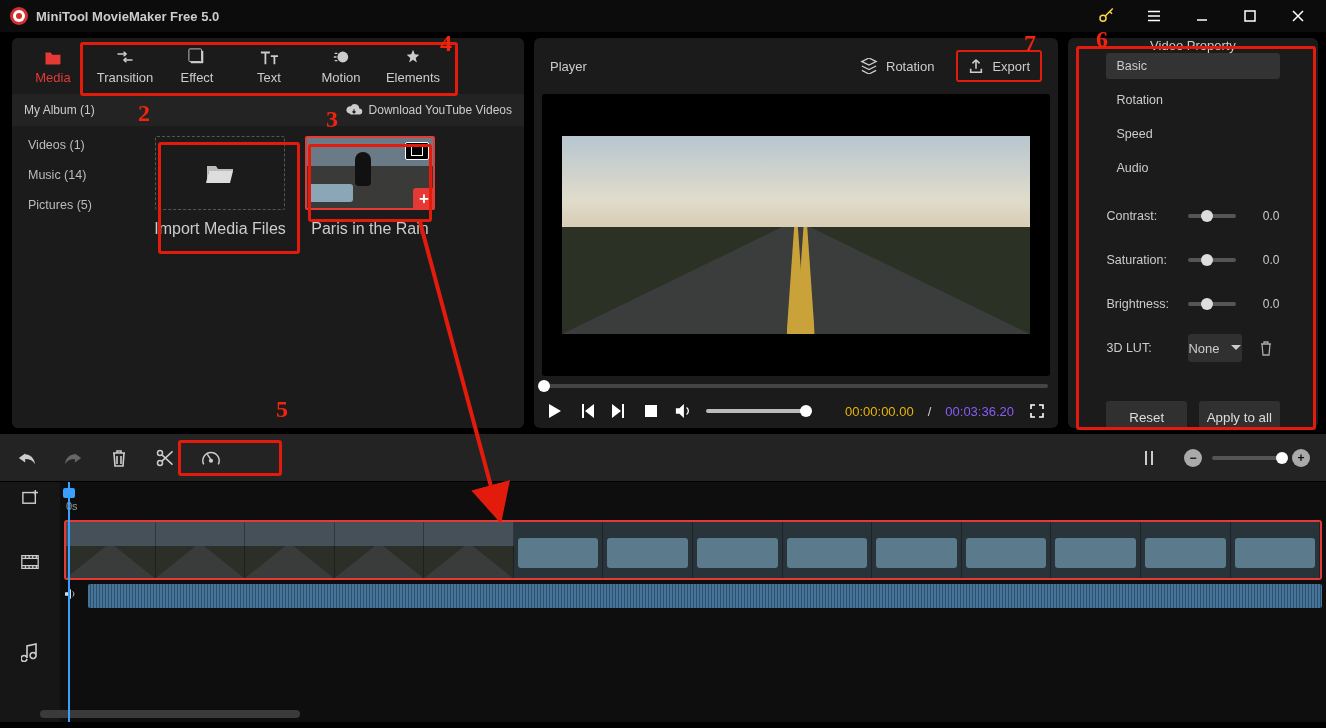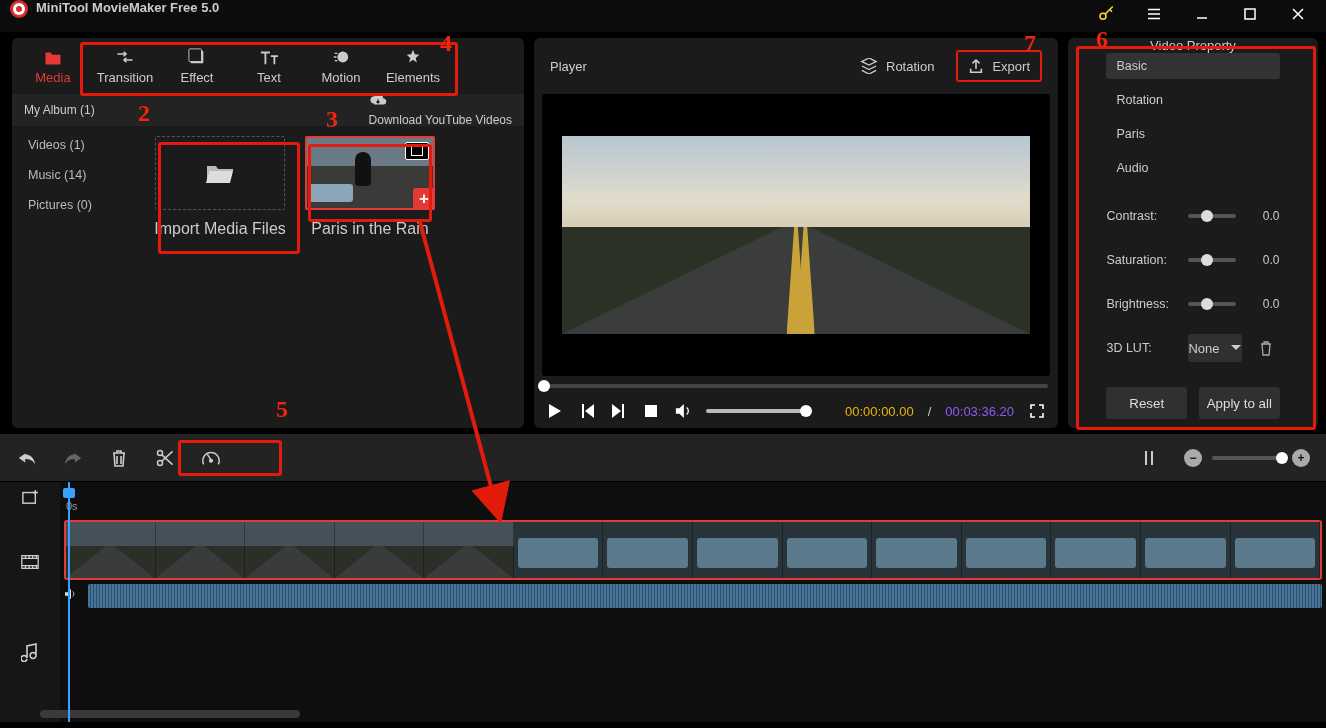--- a/index.html
+++ b/index.html
@@ -12,21 +12,21 @@
     overflow: hidden;
     font-size: 13px;
     user-select: none;
   }
 
   
   .titlebar {
     height: 32px;
     background: #0c0c0c;
     display: flex;
-    align-items: flex-start;
+    align-items: center;
     padding: 0 8px 0 10px;
     gap: 8px;
   }
   .logo {
     width: 18px; height: 18px;
     background: #d32f2f;
     border-radius: 50%;
     position: relative;
   }
   .logo::before{
@@ -82,21 +82,21 @@
   .mode-tab.active{color:#e53935;}
   .mode-icon{width:18px;height:18px;display:flex;align-items:center;justify-content:center;}
 
   .left-second{
     display:flex;align-items:center;justify-content:space-between;
     background:#232323;
     height:32px;
     padding:0 12px;
     font-size:12px;
   }
-  .left-second-right{display:flex;align-items:flex-start;gap:6px;cursor:pointer;flex-direction:column;}
+  .left-second-right{display:flex;align-items:flex-start;gap:6px;cursor:pointer;}
 
   .left-body{display:flex;flex:1;background:#1b1b1b;}
   .sidebar{width:130px;padding-top:4px;}
   .side-item{padding:8px 16px;font-size:12.5px;cursor:pointer;color:#bbb;}
 
   .media-grid{
     flex:1;padding:10px;display:flex;gap:14px;align-items:flex-start;
   }
   .media-card{
     width:136px;display:flex;flex-direction:column;align-items:center;gap:10px;
@@ -174,21 +174,21 @@
   .p-tab.active{background:#333;}
   .p-row{display:flex;align-items:center;gap:10px;height:42px;}
   .p-label{width:72px;font-size:12.5px;}
   .p-slider{flex:1;height:4px;background:#555;border-radius:2px;position:relative;}
   .p-knob{position:absolute;left:40%;top:50%;transform:translate(-50%,-50%);width:12px;height:12px;background:#ddd;border-radius:50%;}
   .p-val{width:34px;text-align:right;font-size:12px;}
   .lut-select{
     flex:1;background:#303030;border-radius:3px;height:28px;display:flex;align-items:center;justify-content:center;gap:10px;cursor:pointer;
   }
   .trash{width:28px;display:flex;align-items:center;justify-content:center;cursor:pointer;}
-  .prop-actions{display:flex;gap:12px;margin-top:16px;}
+  .prop-actions{display:flex;gap:12px;margin-top:30px;}
   .p-btn{flex:1;background:#303030;height:32px;border:none;border-radius:3px;color:#ddd;cursor:pointer;}
 
   
   .timeline-area{height:288px;background:#0e0e0e;display:flex;flex-direction:column;}
   .tl-toolbar{
     height:48px;display:flex;align-items:center;padding:0 16px;gap:24px;background:#232323;border-bottom:1px solid #000;
   }
   .tl-tool{width:22px;height:22px;display:flex;align-items:center;justify-content:center;cursor:pointer;}
   .tl-spacer{flex:1;}
   .zoom{display:flex;align-items:center;gap:10px;}
@@ -338,21 +338,21 @@
             </svg>
         </span>
         <span>Download YouTube Videos</span>
       </div>
     </div>
 
     <div class="left-body">
       <div class="sidebar">
         <div class="side-item">Videos (1)</div>
         <div class="side-item">Music (14)</div>
-        <div class="side-item">Pictures (0)</div>
+        <div class="side-item">Pictures (5)</div>
       </div>
 
       <div class="media-grid">
         <div class="media-card">
           <div class="media-thumb import-thumb">
             <span>
               <svg width="30" height="24" viewBox="0 0 30 24" fill="#bbb">
                   <path d="M2 5h9l2 3h15v2H4l-2 12V5z"></path>
                   <path d="M4 10h24l-3 12H1z" fill="#ddd"></path>
                 </svg>
@@ -455,21 +455,21 @@
   </div>
 
   <div class="panel panel-right">
     <div class="prop-head">
         <span>Video Property</span>
       </div>
     <div class="prop-body">
       <div class="prop-tabs">
         <div class="p-tab active">Basic</div>
         <div class="p-tab">Rotation</div>
-        <div class="p-tab">Paris</div>
+        <div class="p-tab">Speed</div>
         <div class="p-tab">Audio</div>
       </div>
 
       <div class="p-row">
         <div class="p-label">Contrast:</div>
         <div class="p-slider">
             <div class="p-knob"></div>
           </div>
         <div class="p-val">0.0</div>
       </div>

